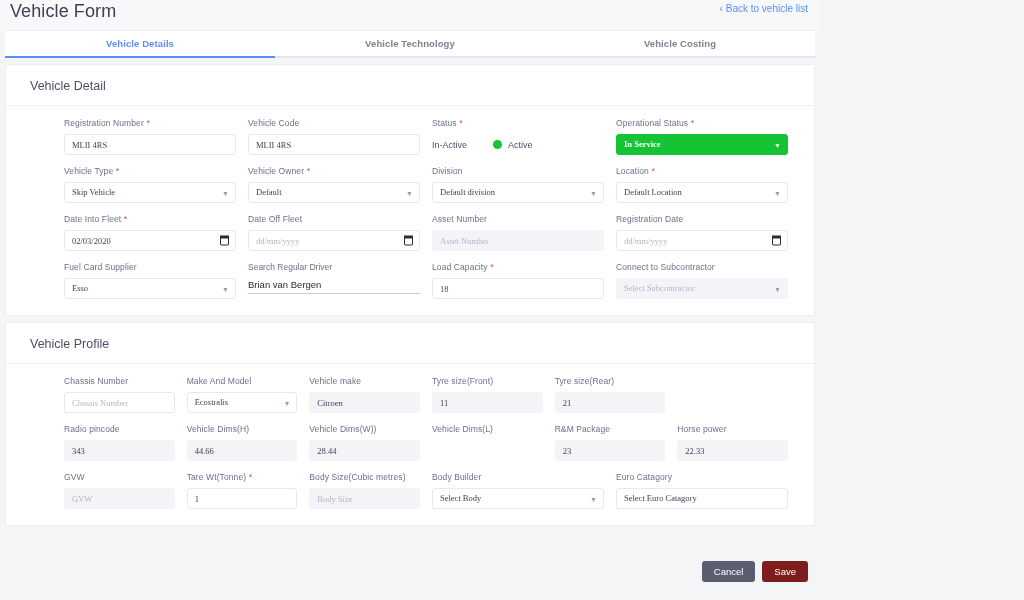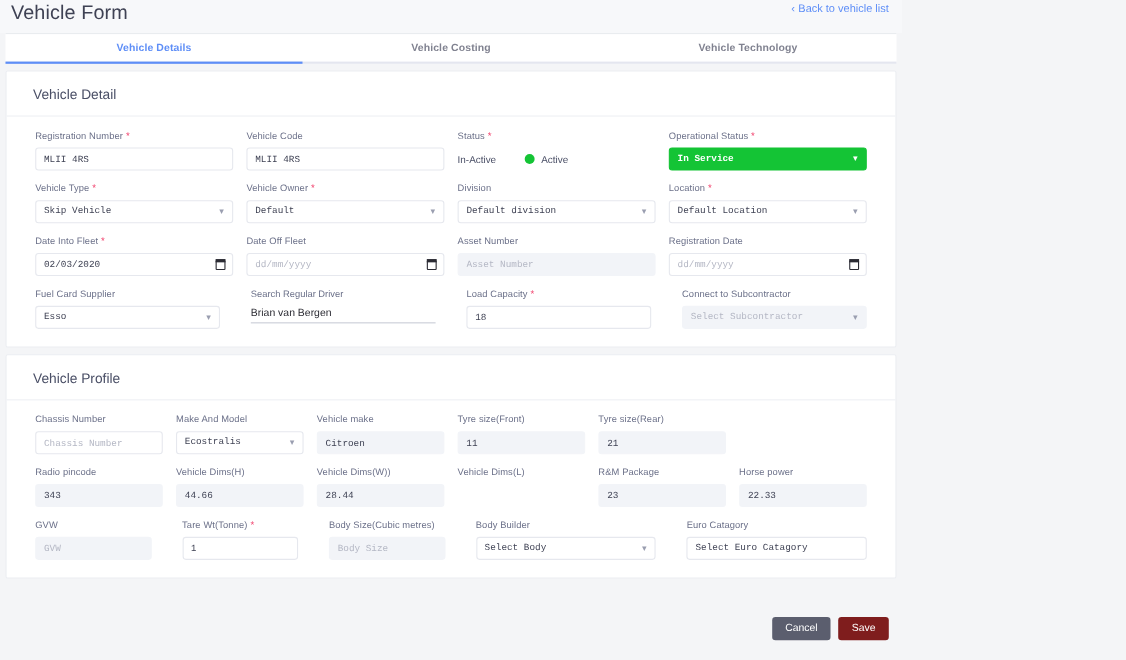--- a/index.html
+++ b/index.html
@@ -85,22 +85,23 @@
     padding: 14px 0 12px 24px;
     border-bottom: 1px solid #eef0f4;
     font-weight: 400;
   }
   .card-body { padding: 12px 20px 16px 20px; }
 
   
   .row {
     display: flex;
     margin-bottom: 11px;
-  }
-  .row:last-child { margin-bottom: 0; gap: 16px; }
+    margin-left: 32px;
+  }
+  .row:last-child { margin-bottom: 0; }
   .col { padding: 0 6px; }
   .col-2 { width: 25%; }
   .col-3 { width: 16.666%; }
 
   
   .label {
     font-size: 8.5px;
     color: #6b7089;
     margin-bottom: 5px;
     letter-spacing: .1px;
@@ -108,21 +109,21 @@
     line-height: 11px;
   }
   .req { color: #f1416c; font-size: 9px; }
 
   .control {
     width: 100%;
     height: 21px;
     border: 1px solid #e6e8ee;
     border-radius: 3px;
     background: #ffffff;
-    font-family: Liberation Mono, monospace;
+    font-family: Liberation Serif, serif;
     font-size: 8.5px;
     color: #3f4254;
     padding: 0 7px;
     outline: none;
     display: flex;
     align-items: center;
   }
   input.control, select.control { display: block; line-height: 19px; }
   .control::placeholder { color: #b4b7c4; }
   .control.filled {
@@ -255,22 +256,22 @@
   <div class="page-header">
     <div class="page-title">Vehicle Form</div>
     <div class="back-link">
       <span class="back-chevron">‹</span>
       <span>Back to vehicle list</span>
     </div>
   </div>
 
   <div class="tabs">
     <div class="tab active">Vehicle Details</div>
+    <div class="tab">Vehicle Technology</div>
     <div class="tab">Vehicle Costing</div>
-    <div class="tab">Vehicle Technology</div>
   </div>
 
   <div class="card">
     <div class="card-title">Vehicle Detail</div>
     <div class="card-body">
 
       <div class="row">
         <div class="col col-2">
           <div class="label">
             <span>Registration Number</span><span class="req"> *</span>

